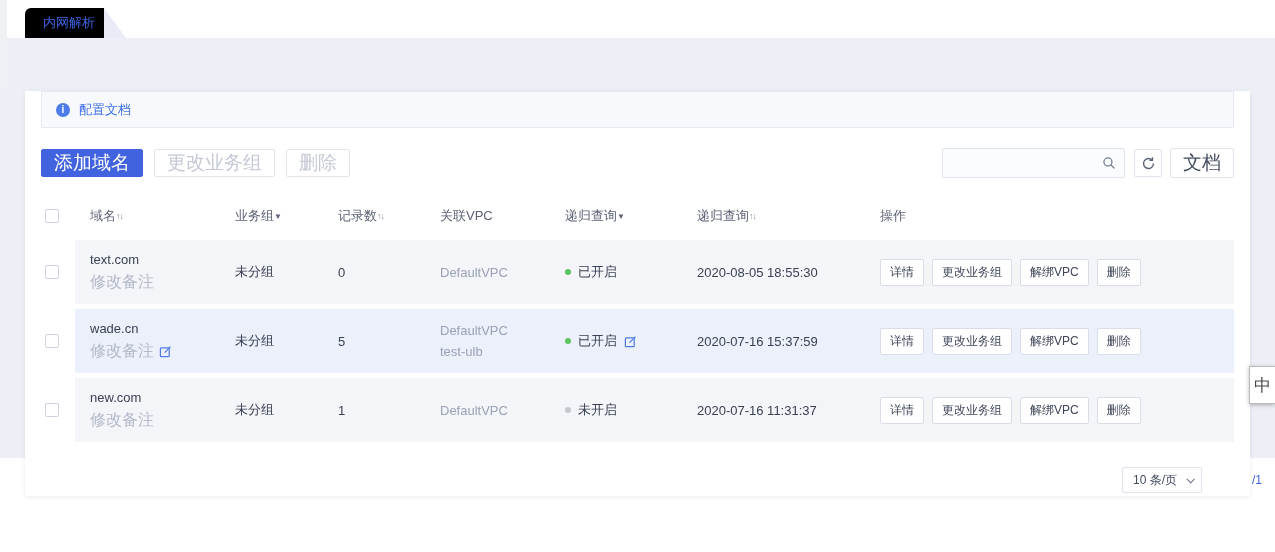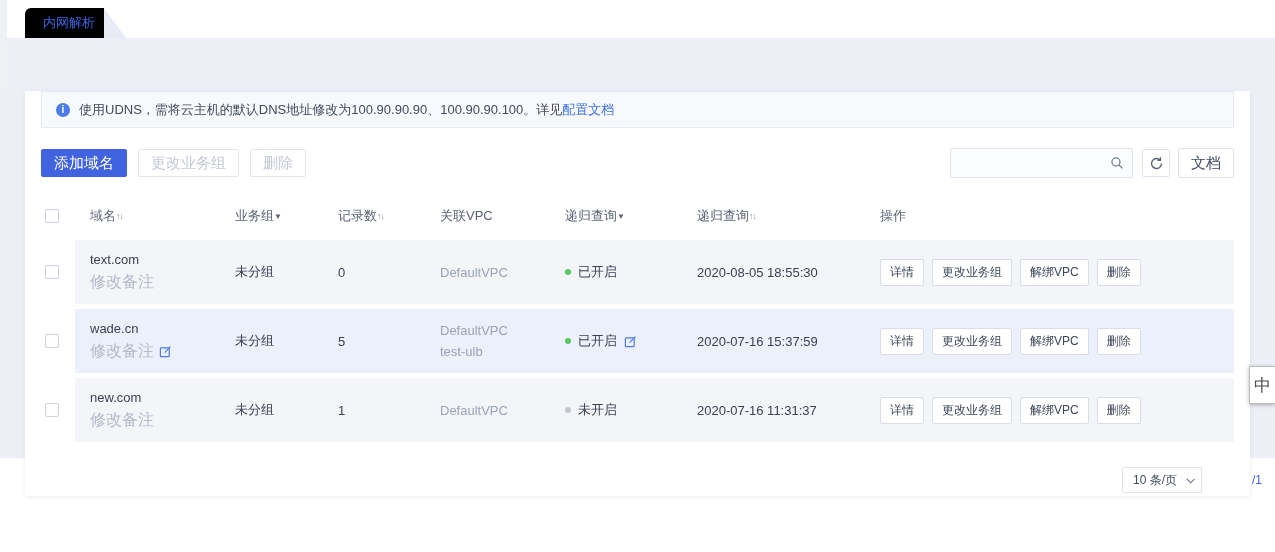--- a/index.html
+++ b/index.html
@@ -34,21 +34,21 @@
   .main{background:var(--page-bg);height:420px;padding:15px 25px 0;}
   .card{background:#fff;height:405px;box-shadow:0 1px 4px rgba(50,60,90,.10);padding:0 16px;position:relative;}
 
   
   .banner{margin-top:38px;height:37px;border:1px solid #e7eaf3;background:#f8f9fd;display:flex;align-items:center;padding-left:14px;font-size:13px;color:#414a5e;}
   .info-icon{width:14px;height:14px;border-radius:50%;background:#4d7ce8;color:#fff;font-size:10px;font-weight:bold;display:flex;align-items:center;justify-content:center;margin-right:9px;flex:none;font-style:normal;}
   .banner-link{color:var(--link);text-decoration:none;cursor:pointer;}
 
   
   .toolbar{margin-top:20px;display:flex;align-items:center;}
-  .btn{height:28px;font-size:15px;border-radius:2px;border:1px solid transparent;padding:0 12px;cursor:pointer;font-family:inherit;}
+  .btn{height:28px;font-size:19px;border-radius:2px;border:1px solid transparent;padding:0 12px;cursor:pointer;font-family:inherit;}
   .btn.primary{background:var(--accent);color:#fff;border-color:var(--accent);}
   .btn.disabled{background:#fff;color:#c4c9d5;border-color:#e2e5ec;cursor:default;}
   .btn + .btn{margin-left:11px;}
   .spacer{flex:1;}
   .search-wrap{position:relative;width:183px;height:30px;}
   .search-input{width:100%;height:100%;border:1px solid var(--border);border-radius:2px;background:#fbfcfe;padding:0 30px 0 10px;font-size:13px;color:var(--text-dark);outline:none;font-family:inherit;}
   .search-icon{position:absolute;right:9px;top:8px;cursor:pointer;line-height:0;}
   .icon-btn{width:28px;height:28px;margin-left:9px;background:#fff;border:1px solid var(--border);border-radius:2px;display:flex;align-items:center;justify-content:center;cursor:pointer;}
   .btn.ghost{background:#fff;color:#434b5f;border-color:var(--border);margin-left:8px;height:30px;}
 
@@ -102,21 +102,20 @@
     <div class="tab">
       <span>内网解析</span>
     </div>
   </div>
 
   <div class="main">
     <div class="card">
 
       <div class="banner">
         <span class="info-icon">i</span>
-        <span class="banner-text">使用UDNS，需将云主机的默认DNS地址修改为100.90.90.90、100.90.90.100。详见 </span>
         <a class="banner-link">配置文档</a>
       </div>
 
       <div class="toolbar">
         <button class="btn primary">添加域名</button>
         <button class="btn disabled">更改业务组</button>
         <button class="btn disabled">删除</button>
         <div class="spacer"></div>
         <div class="search-wrap">
           <input class="search-input" value="" style="">

